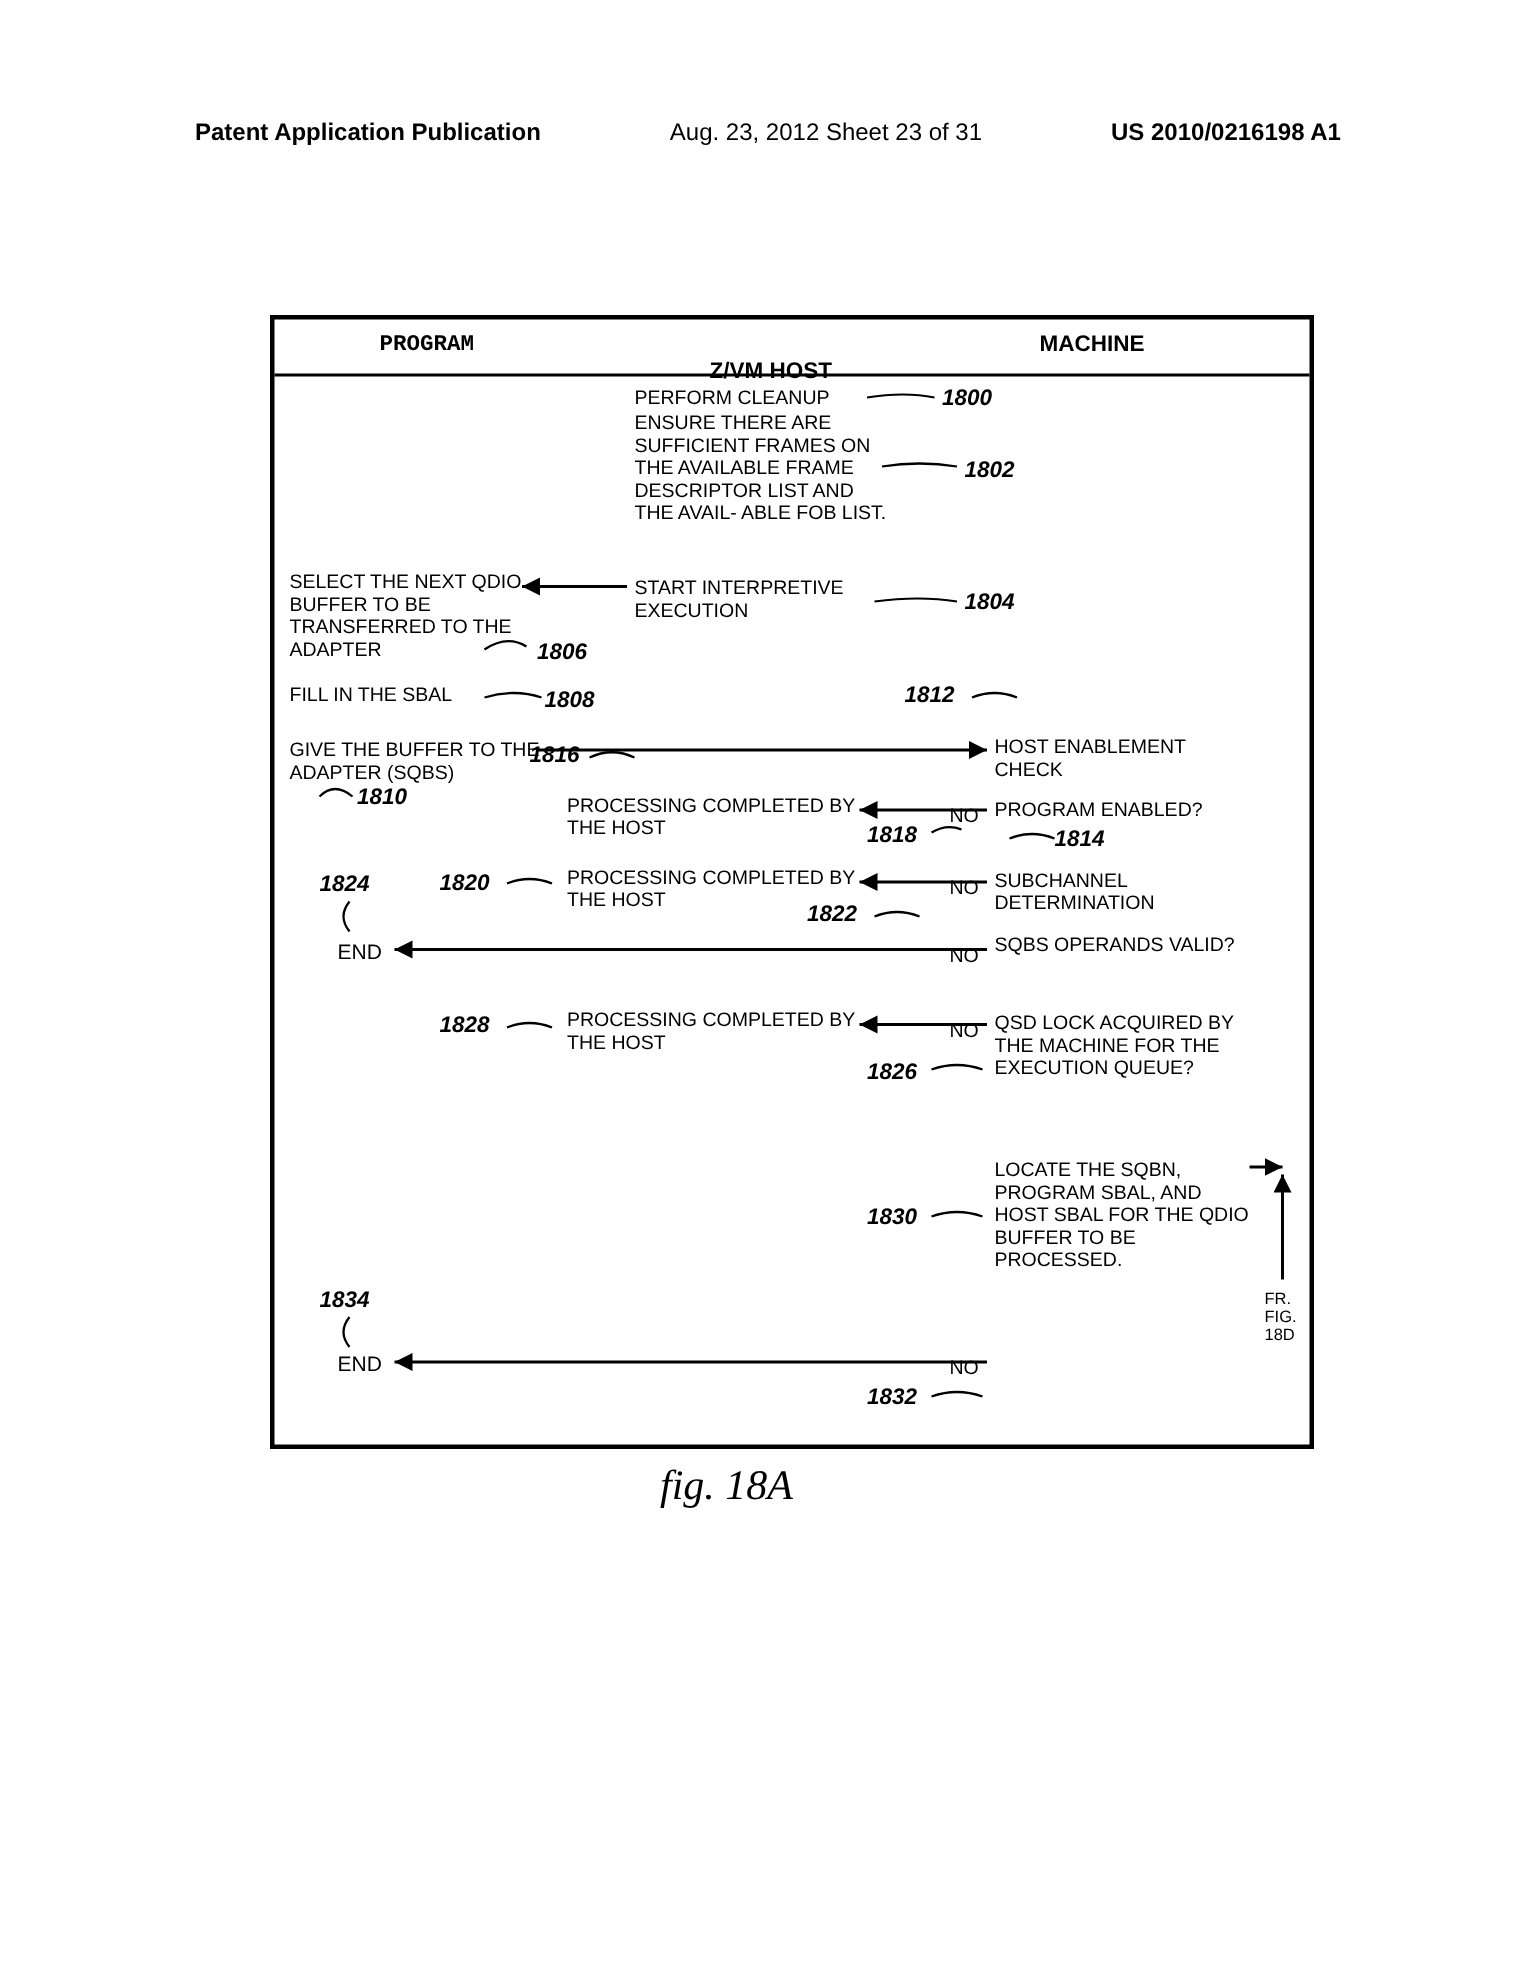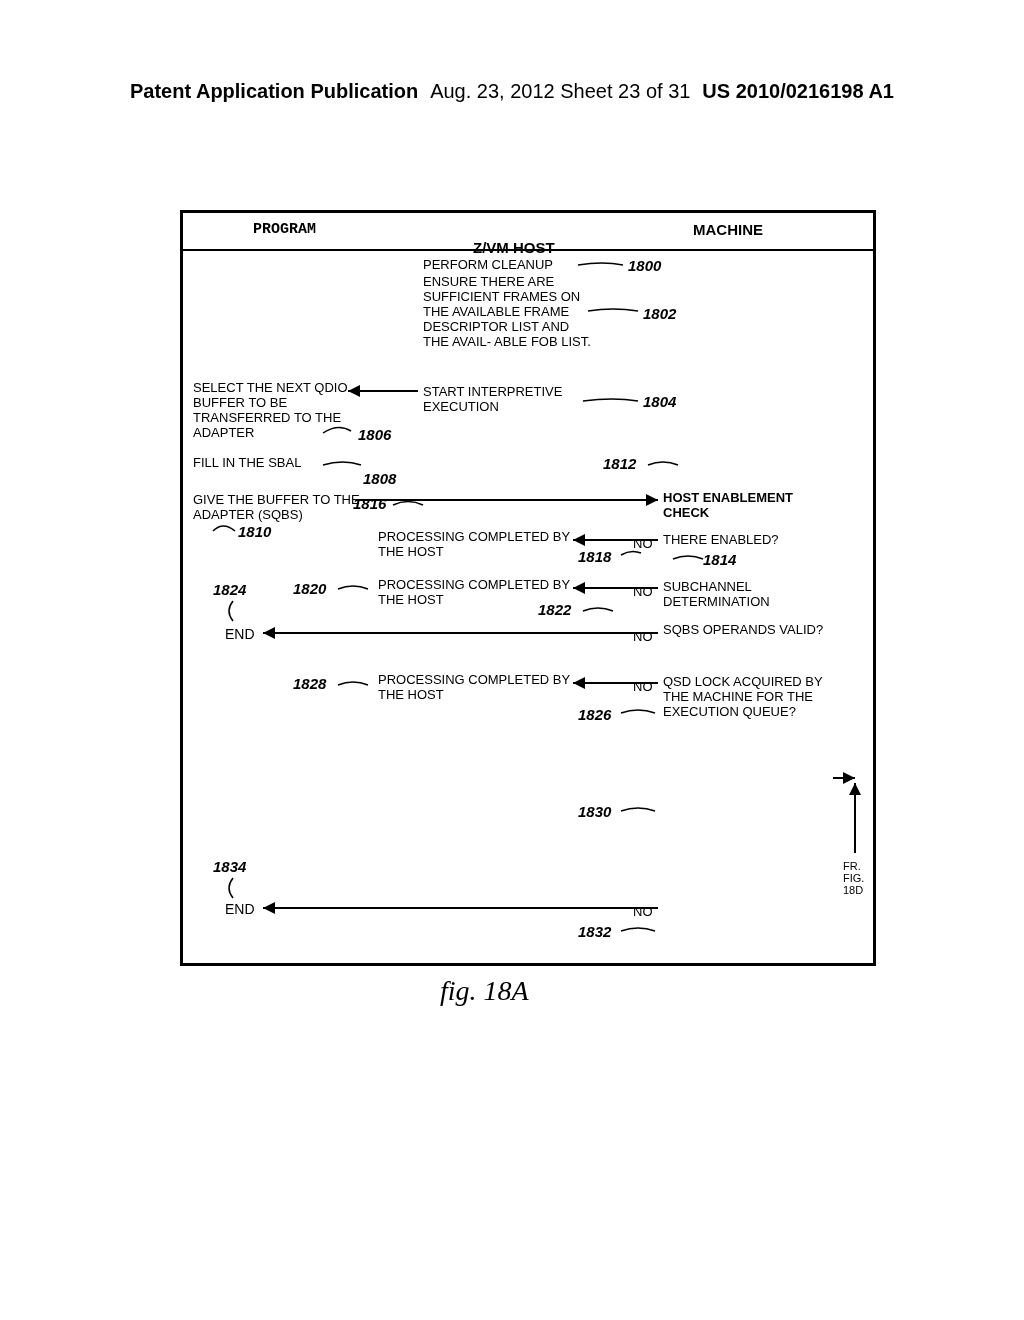--- a/index.html
+++ b/index.html
@@ -9,21 +9,21 @@
     height: 1320px;
     font-family: Arial, Helvetica, sans-serif;
     background: #fff;
     color: #000;
     position: relative;
   }
   .header {
     display: flex;
     justify-content: space-between;
     padding: 80px 130px 10px 130px;
-    font-size: 20px;
+    font-size: 16px;
   }
   .header .left { font-weight: bold; }
   .header .mid { }
   .header .right { font-weight: bold; }
   .figure-box {
     position: absolute;
     left: 180px;
     top: 210px;
     width: 690px;
     height: 750px;
@@ -94,25 +94,26 @@
   <div class="hr-inside"></div>
 
   <div class="block" style="left:240px; top:45px; width:160px;">PERFORM CLEANUP</div>
   <div class="block" style="left:240px; top:62px; width:170px;">ENSURE THERE ARE SUFFICIENT FRAMES ON THE AVAILABLE FRAME DESCRIPTOR LIST AND THE AVAIL- ABLE FOB LIST.</div>
   <div class="block" style="left:240px; top:172px; width:160px;">START INTERPRETIVE EXECUTION</div>
 
   <div class="block" style="left:10px; top:168px; width:160px;">SELECT THE NEXT QDIO BUFFER TO BE TRANSFERRED TO THE ADAPTER</div>
   <div class="block" style="left:10px; top:243px; width:160px;">FILL IN THE SBAL</div>
   <div class="block" style="left:10px; top:280px; width:170px;">GIVE THE BUFFER TO THE ADAPTER (SQBS)</div>
 
-  <div class="block" style="left:480px; top:278px; width:160px;font-weight:bold;">HOST ENABLEMENT CHECK</div>
-  <div class="block" style="left:480px; top:320px; width:160px;">THERE ENABLED?</div>
+  <div class="block" style="left:480px; top:278px; width:160px;">HOST ENABLEMENT CHECK</div>
+  <div class="block" style="left:480px; top:320px; width:160px;">PROGRAM ENABLED?</div>
   <div class="block" style="left:480px; top:367px; width:160px;">SUBCHANNEL DETERMINATION</div>
   <div class="block" style="left:480px; top:410px; width:170px;">SQBS OPERANDS VALID?</div>
   <div class="block" style="left:480px; top:462px; width:170px;">QSD LOCK ACQUIRED BY THE MACHINE FOR THE EXECUTION QUEUE?</div>
+  <div class="block" style="left:480px; top:560px; width:170px;">LOCATE THE SQBN, PROGRAM SBAL, AND HOST SBAL FOR THE QDIO BUFFER TO BE PROCESSED.</div>
 
   <div class="block" style="left:195px; top:317px; width:200px;">PROCESSING COMPLETED BY THE HOST</div>
   <div class="block" style="left:195px; top:365px; width:200px;">PROCESSING COMPLETED BY THE HOST</div>
   <div class="block" style="left:195px; top:460px; width:200px;">PROCESSING COMPLETED BY THE HOST</div>
 
   <div class="block" style="left:450px; top:324px;">NO</div>
   <div class="block" style="left:450px; top:372px;">NO</div>
   <div class="block" style="left:450px; top:417px;">NO</div>
   <div class="block" style="left:450px; top:467px;">NO</div>
   <div class="block" style="left:450px; top:692px;">NO</div>
@@ -121,21 +122,21 @@
   <div class="end" style="left:42px; top:688px;">END</div>
 
   <div class="side-note" style="left:660px; top:647px; width:30px;">
     <span>FR. FIG. 18D</span>
   </div>
 
   <div class="ref" style="left:445px; top:44px;">1800</div>
   <div class="ref" style="left:460px; top:92px;">1802</div>
   <div class="ref" style="left:460px; top:180px;">1804</div>
   <div class="ref" style="left:175px; top:213px;">1806</div>
-  <div class="ref" style="left:180px; top:245px;margin-top:12px;">1808</div>
+  <div class="ref" style="left:180px; top:245px;">1808</div>
   <div class="ref" style="left:55px; top:310px;">1810</div>
   <div class="ref" style="left:420px; top:242px;">1812</div>
   <div class="ref" style="left:520px; top:338px;">1814</div>
   <div class="ref" style="left:170px; top:282px;">1816</div>
   <div class="ref" style="left:395px; top:335px;">1818</div>
   <div class="ref" style="left:110px; top:367px;">1820</div>
   <div class="ref" style="left:355px; top:388px;">1822</div>
   <div class="ref" style="left:30px; top:368px;">1824</div>
   <div class="ref" style="left:395px; top:493px;">1826</div>
   <div class="ref" style="left:110px; top:462px;">1828</div>

